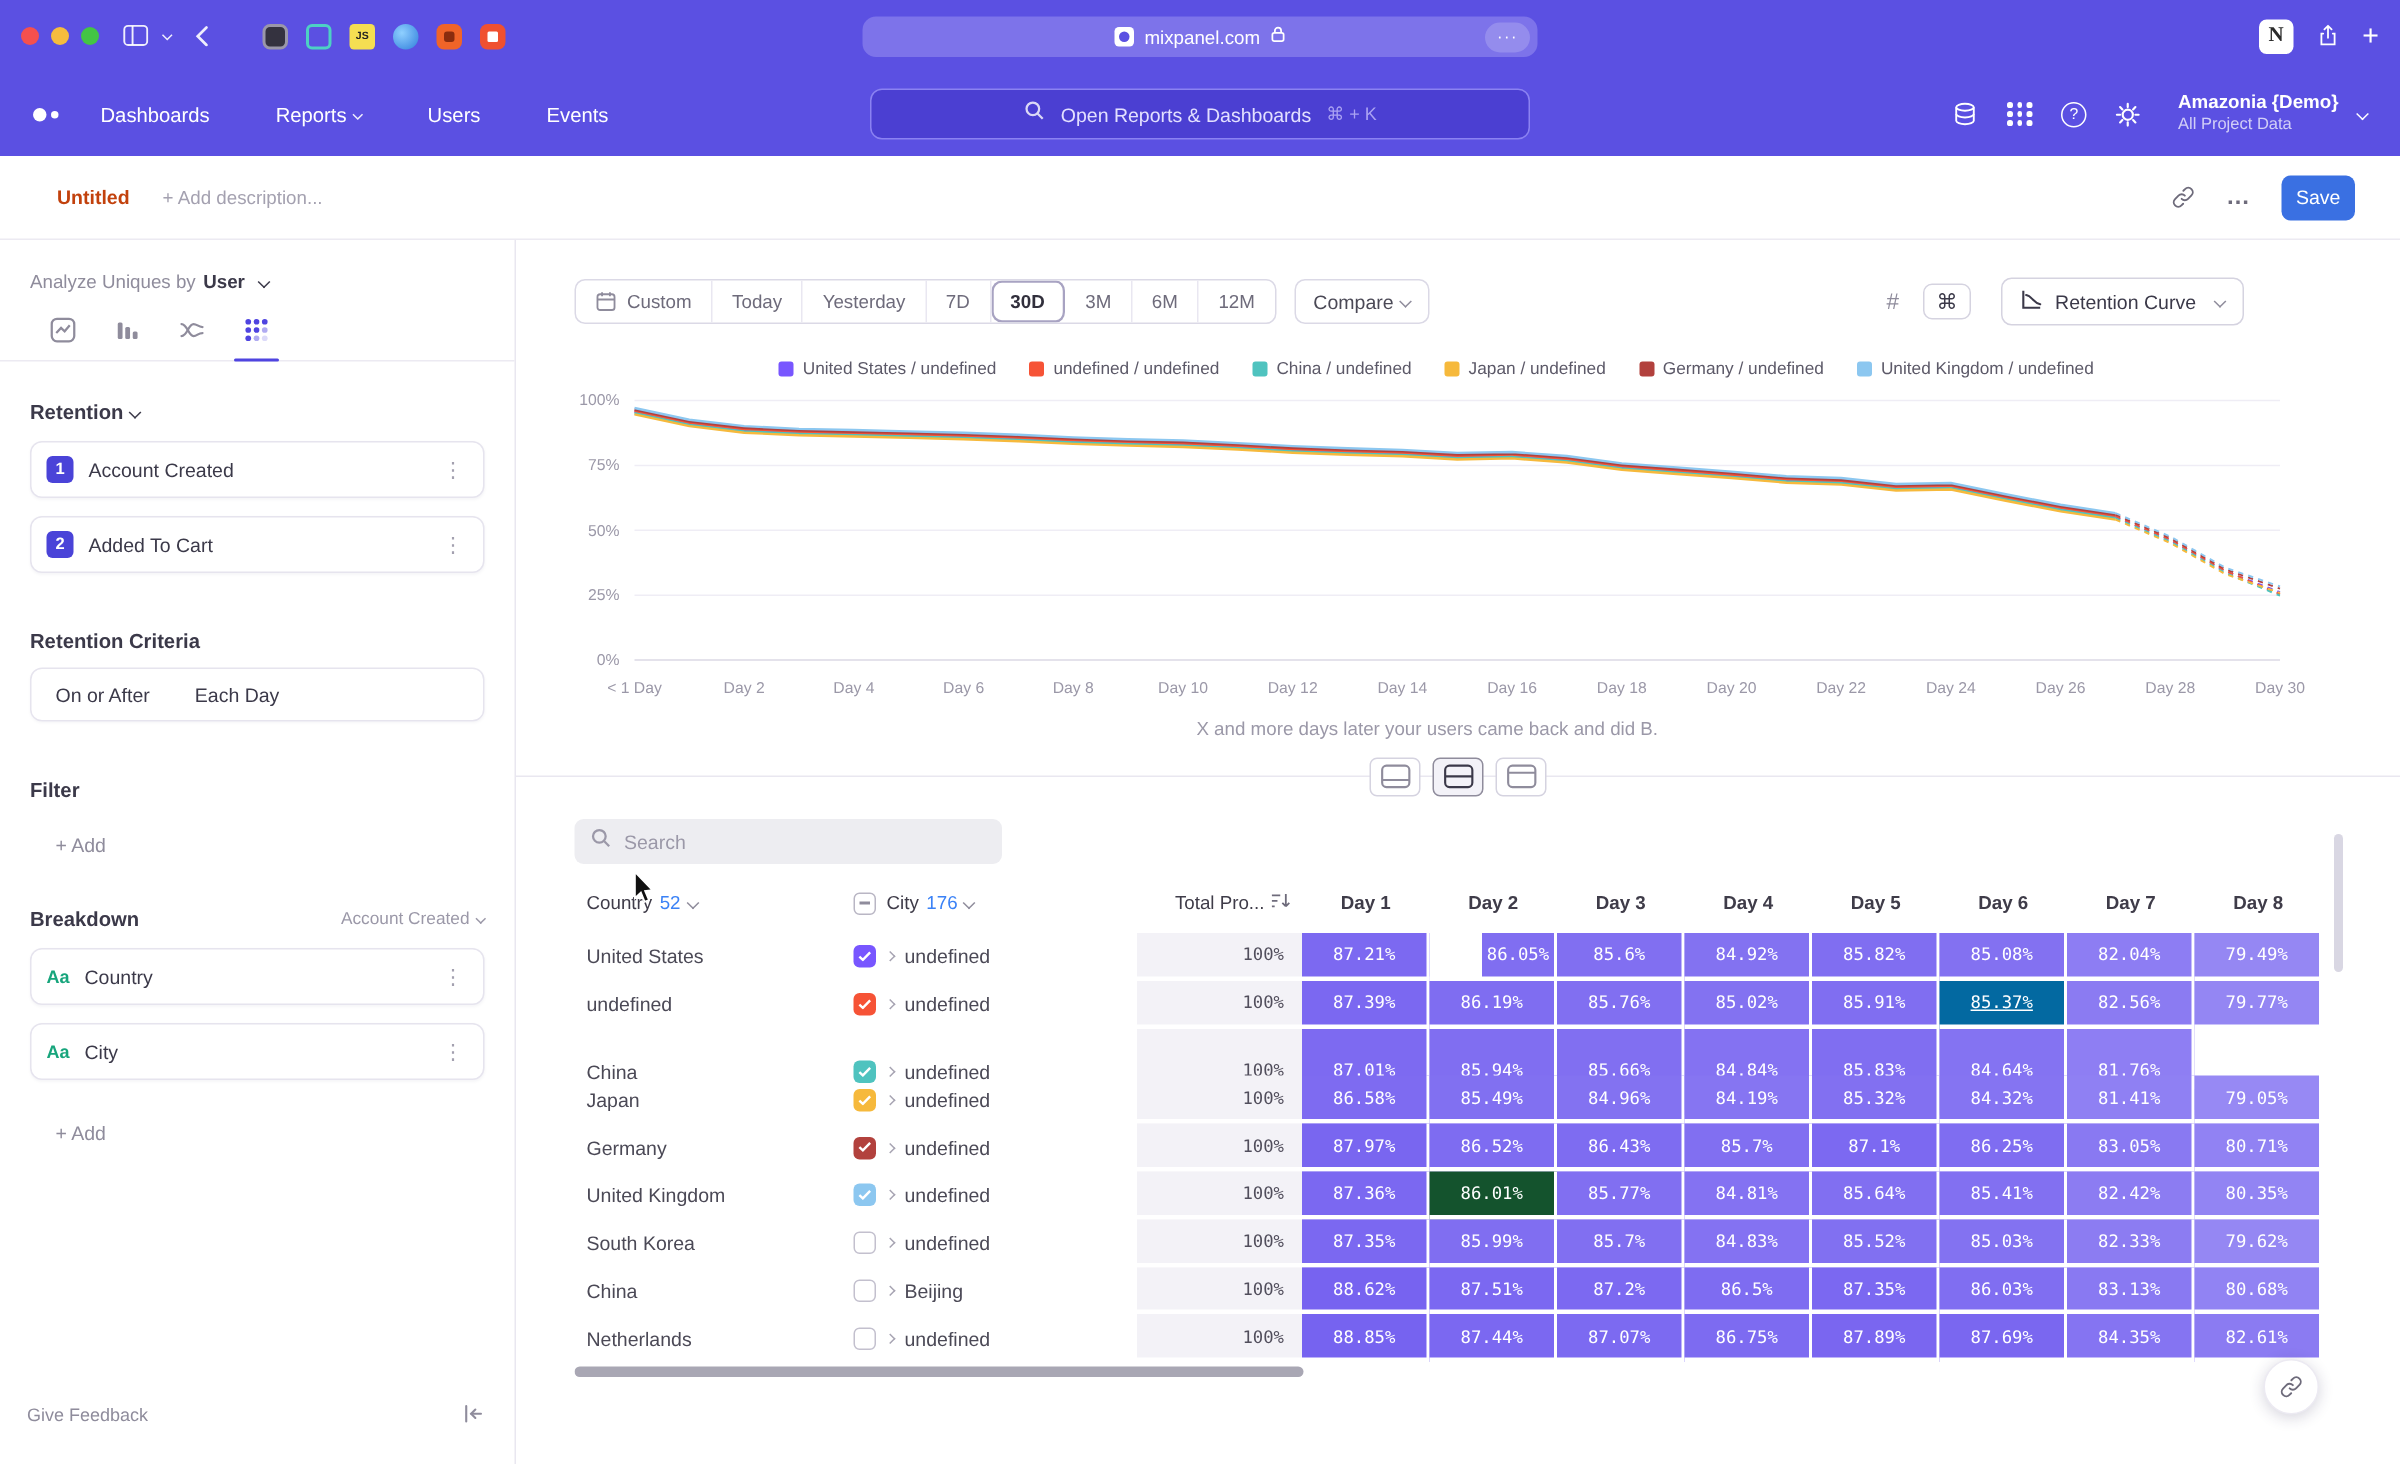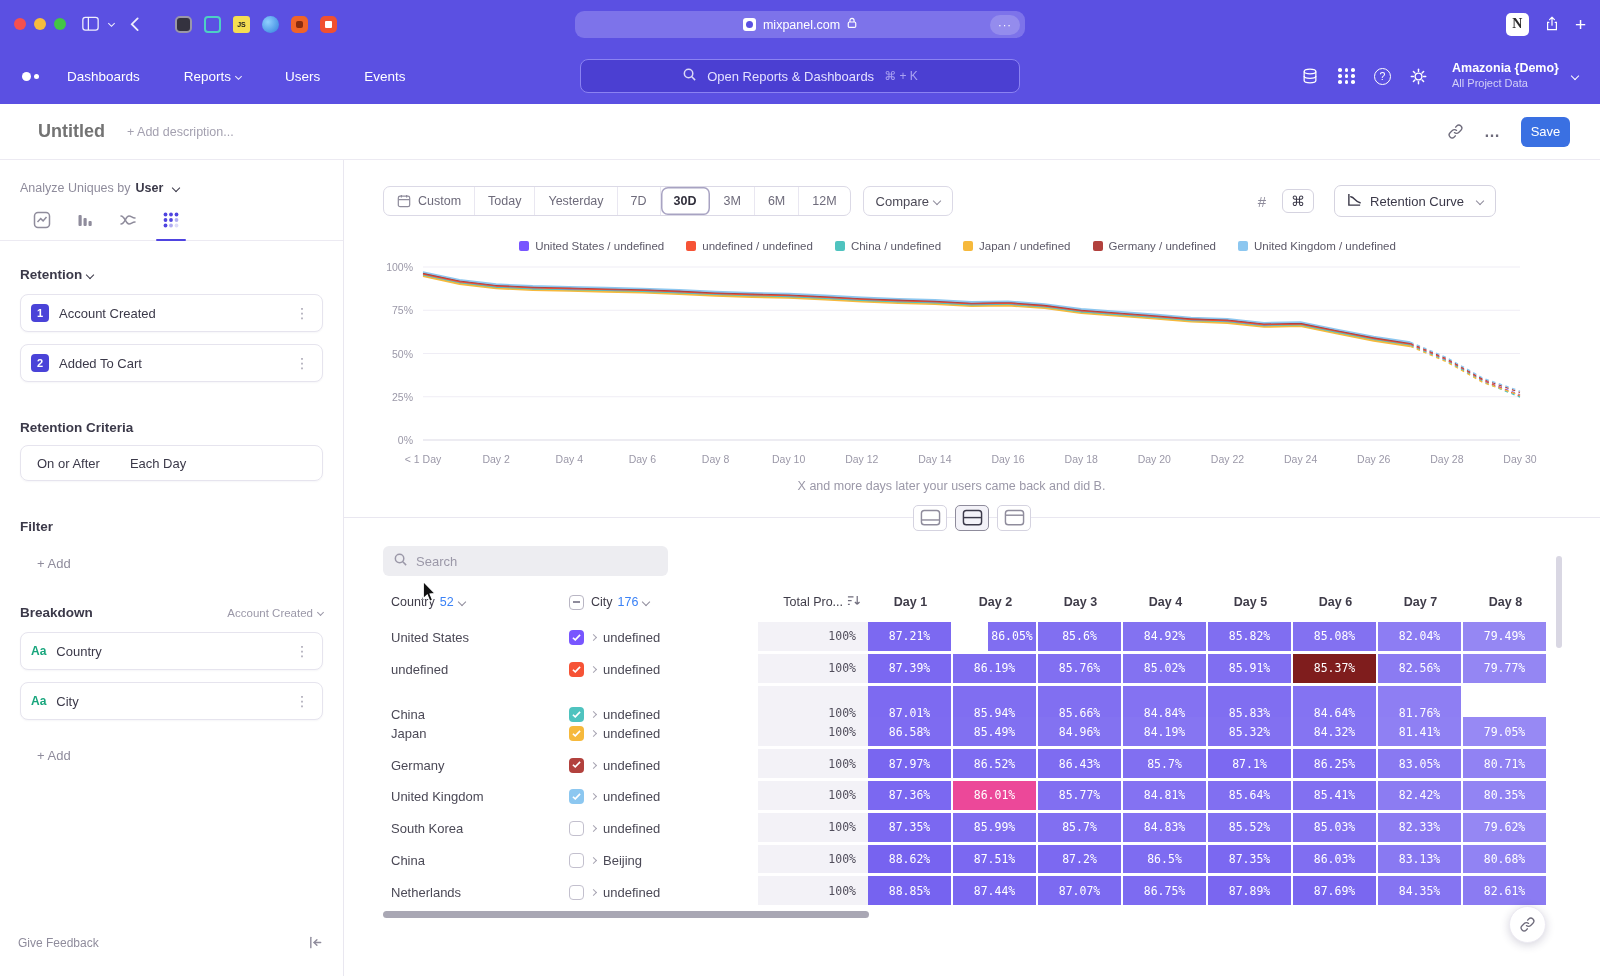--- a/index.html
+++ b/index.html
@@ -42,21 +42,21 @@
 .dots9{display:grid;grid-template-columns:repeat(3,4px);grid-gap:2.5px}
 .dots9 i{width:3.5px;height:3.5px;border-radius:50%;background:#fff;display:block}
 .project{display:flex;align-items:center;gap:8px;margin-left:6px;cursor:pointer}
 .project .tx{text-align:left}
 .project .nm{color:#fff;font-size:12.5px;font-weight:700;line-height:1.25}
 .project .sb{color:rgba(255,255,255,.72);font-size:11px;line-height:1.25}
 .project .chev{border-color:#fff}
 
 
 .pagehead{height:56px;background:#fff;border-bottom:1px solid #eceaf2;display:flex;align-items:center;padding:0 30px 0 38px}
-.ptitle{font-size:18px;font-weight:700;color:#737373}
+.ptitle{font-size:13px;font-weight:700;color:#c2410c}
 .pdesc{margin-left:22px;font-size:12.5px;color:#a4a1b0;cursor:text}
 .phright{margin-left:auto;display:flex;align-items:center;gap:20px}
 .iconbtn{color:#6e6b7b;cursor:pointer;display:flex;align-items:center}
 .morebtn{color:#6e6b7b;font-size:16px;font-weight:700;letter-spacing:1px;cursor:pointer}
 .savebtn{width:49px;height:30px;background:#3a70e2;color:#fff;border:none;border-radius:6px;font-size:13px;font-family:inherit;cursor:pointer}
 
 
 .workspace{display:flex;height:816px}
 .sidebar{width:344px;min-width:344px;border-right:1px solid #e9e7f0;position:relative;padding:14px 20px 0;background:#fff}
 .analyze{display:flex;align-items:center;gap:5px;font-size:12.5px;margin-top:7px}
@@ -595,21 +595,21 @@
                 </span>
                 <span class="chev chev-right"></span>
                 <span class="cityname">undefined</span>
               </div>
               <div class="cell total mono">100%</div>
               <div class="cell day mono" style="background: rgb(123, 104, 241);">87.39%</div>
               <div class="cell day mono" style="background: rgb(127, 109, 241);">86.19%</div>
               <div class="cell day mono" style="background: rgb(129, 111, 241);">85.76%</div>
               <div class="cell day mono" style="background: rgb(131, 114, 241);">85.02%</div>
               <div class="cell day mono" style="background: rgb(128, 110, 241);">85.91%</div>
-              <div class="cell day mono" style="background: #7f1d1d;">85.37%</div>
+              <div class="cell day mono" style="background: #0369a1; text-decoration: underline;">85.37%</div>
               <div class="cell day mono" style="background: rgb(139, 123, 242);">82.56%</div>
               <div class="cell day mono" style="background: rgb(148, 134, 243);">79.77%</div>
             </div>
             <div class="grid-cols trow">
               <div class="cell country">China</div>
               <div class="cell city">
                 <span class="cb on" style="background: rgb(79, 195, 191);">
                   <svg viewBox="0 0 10 8" width="9">
                     <path d="M1 4.2 3.6 6.6 9 1" fill="none" stroke="#fff" stroke-width="1.8"></path>
                   </svg>
@@ -675,21 +675,21 @@
                 <span class="cb on" style="background: rgb(140, 199, 240);">
                   <svg viewBox="0 0 10 8" width="9">
                     <path d="M1 4.2 3.6 6.6 9 1" fill="none" stroke="#fff" stroke-width="1.8"></path>
                   </svg>
                 </span>
                 <span class="chev chev-right"></span>
                 <span class="cityname">undefined</span>
               </div>
               <div class="cell total mono">100%</div>
               <div class="cell day mono" style="background: rgb(123, 104, 241);">87.36%</div>
-              <div class="cell day mono" style="background: #ec4899;">86.01%</div>
+              <div class="cell day mono" style="background: #14532d;">86.01%</div>
               <div class="cell day mono" style="background: rgb(129, 111, 241);">85.77%</div>
               <div class="cell day mono" style="background: rgb(132, 114, 242);">84.81%</div>
               <div class="cell day mono" style="background: rgb(129, 111, 241);">85.64%</div>
               <div class="cell day mono" style="background: rgb(130, 112, 241);">85.41%</div>
               <div class="cell day mono" style="background: rgb(140, 124, 242);">82.42%</div>
               <div class="cell day mono" style="background: rgb(146, 132, 243);">80.35%</div>
             </div>
             <div class="grid-cols trow">
               <div class="cell country">South Korea</div>
               <div class="cell city">

